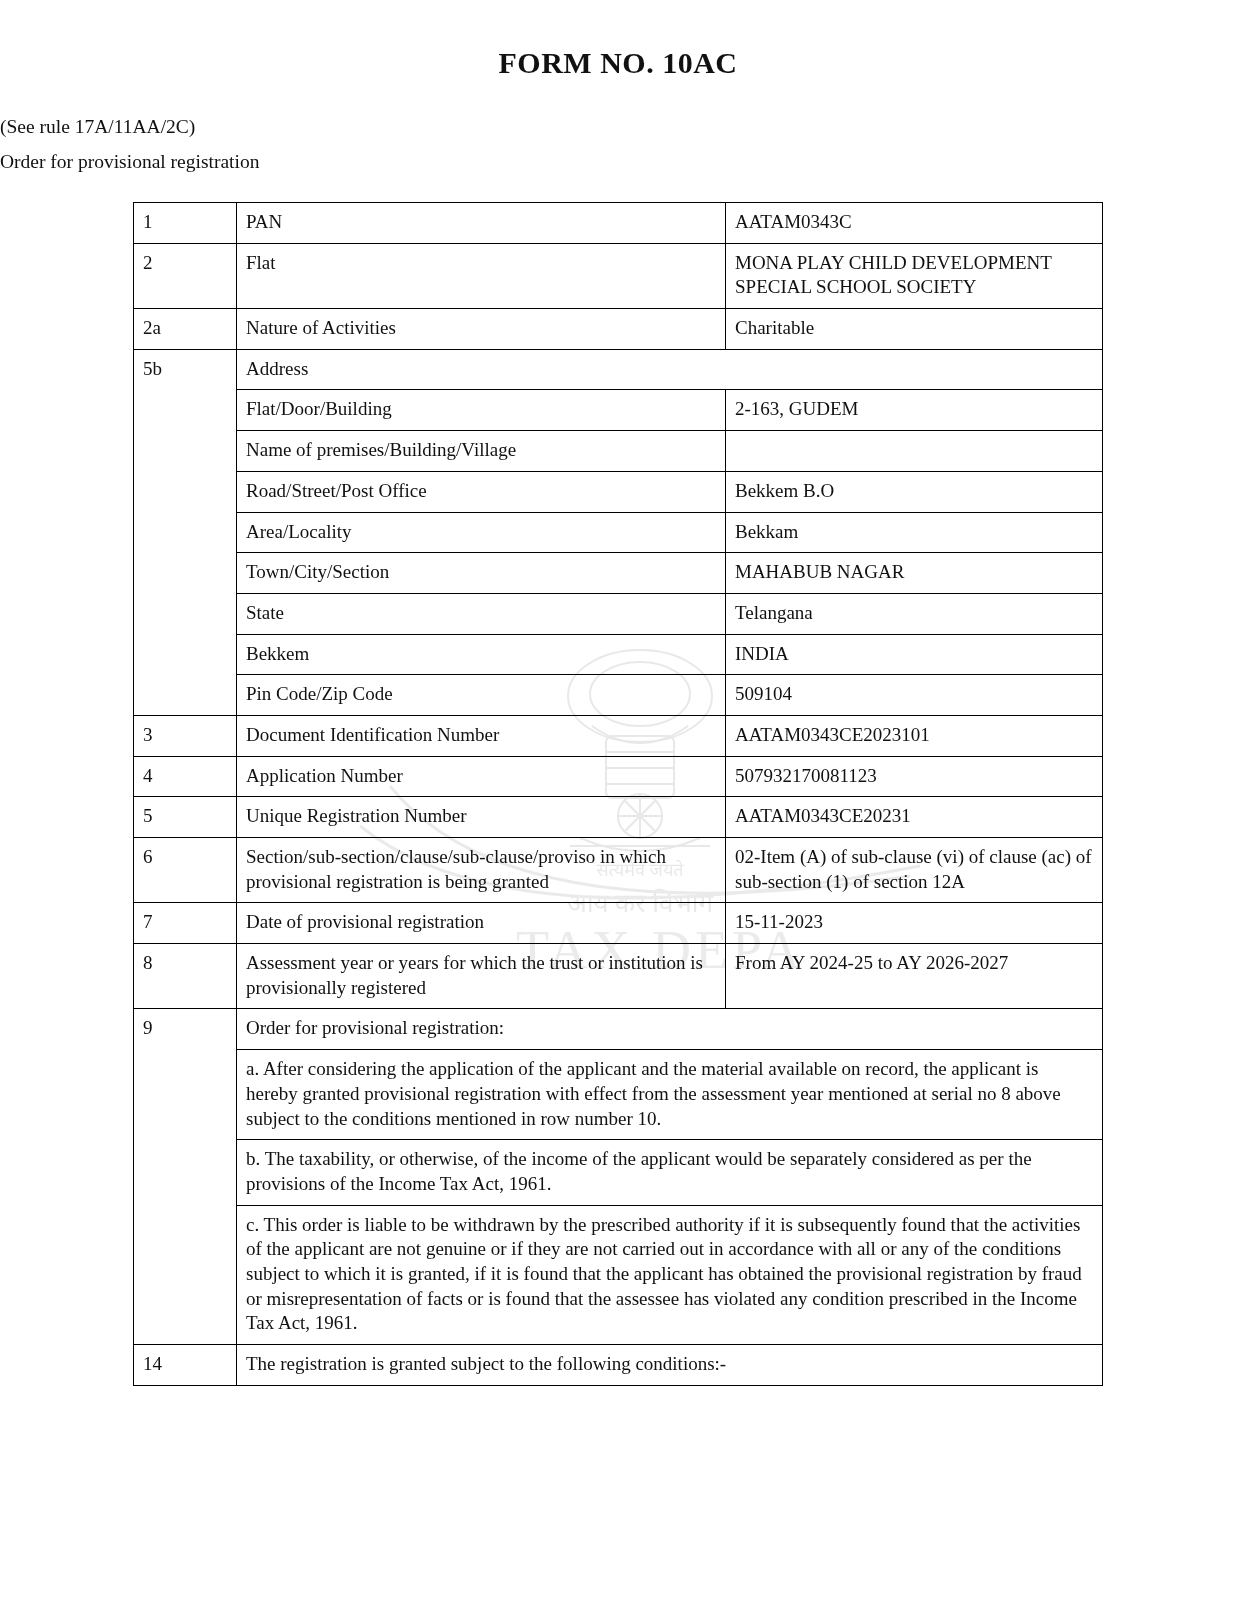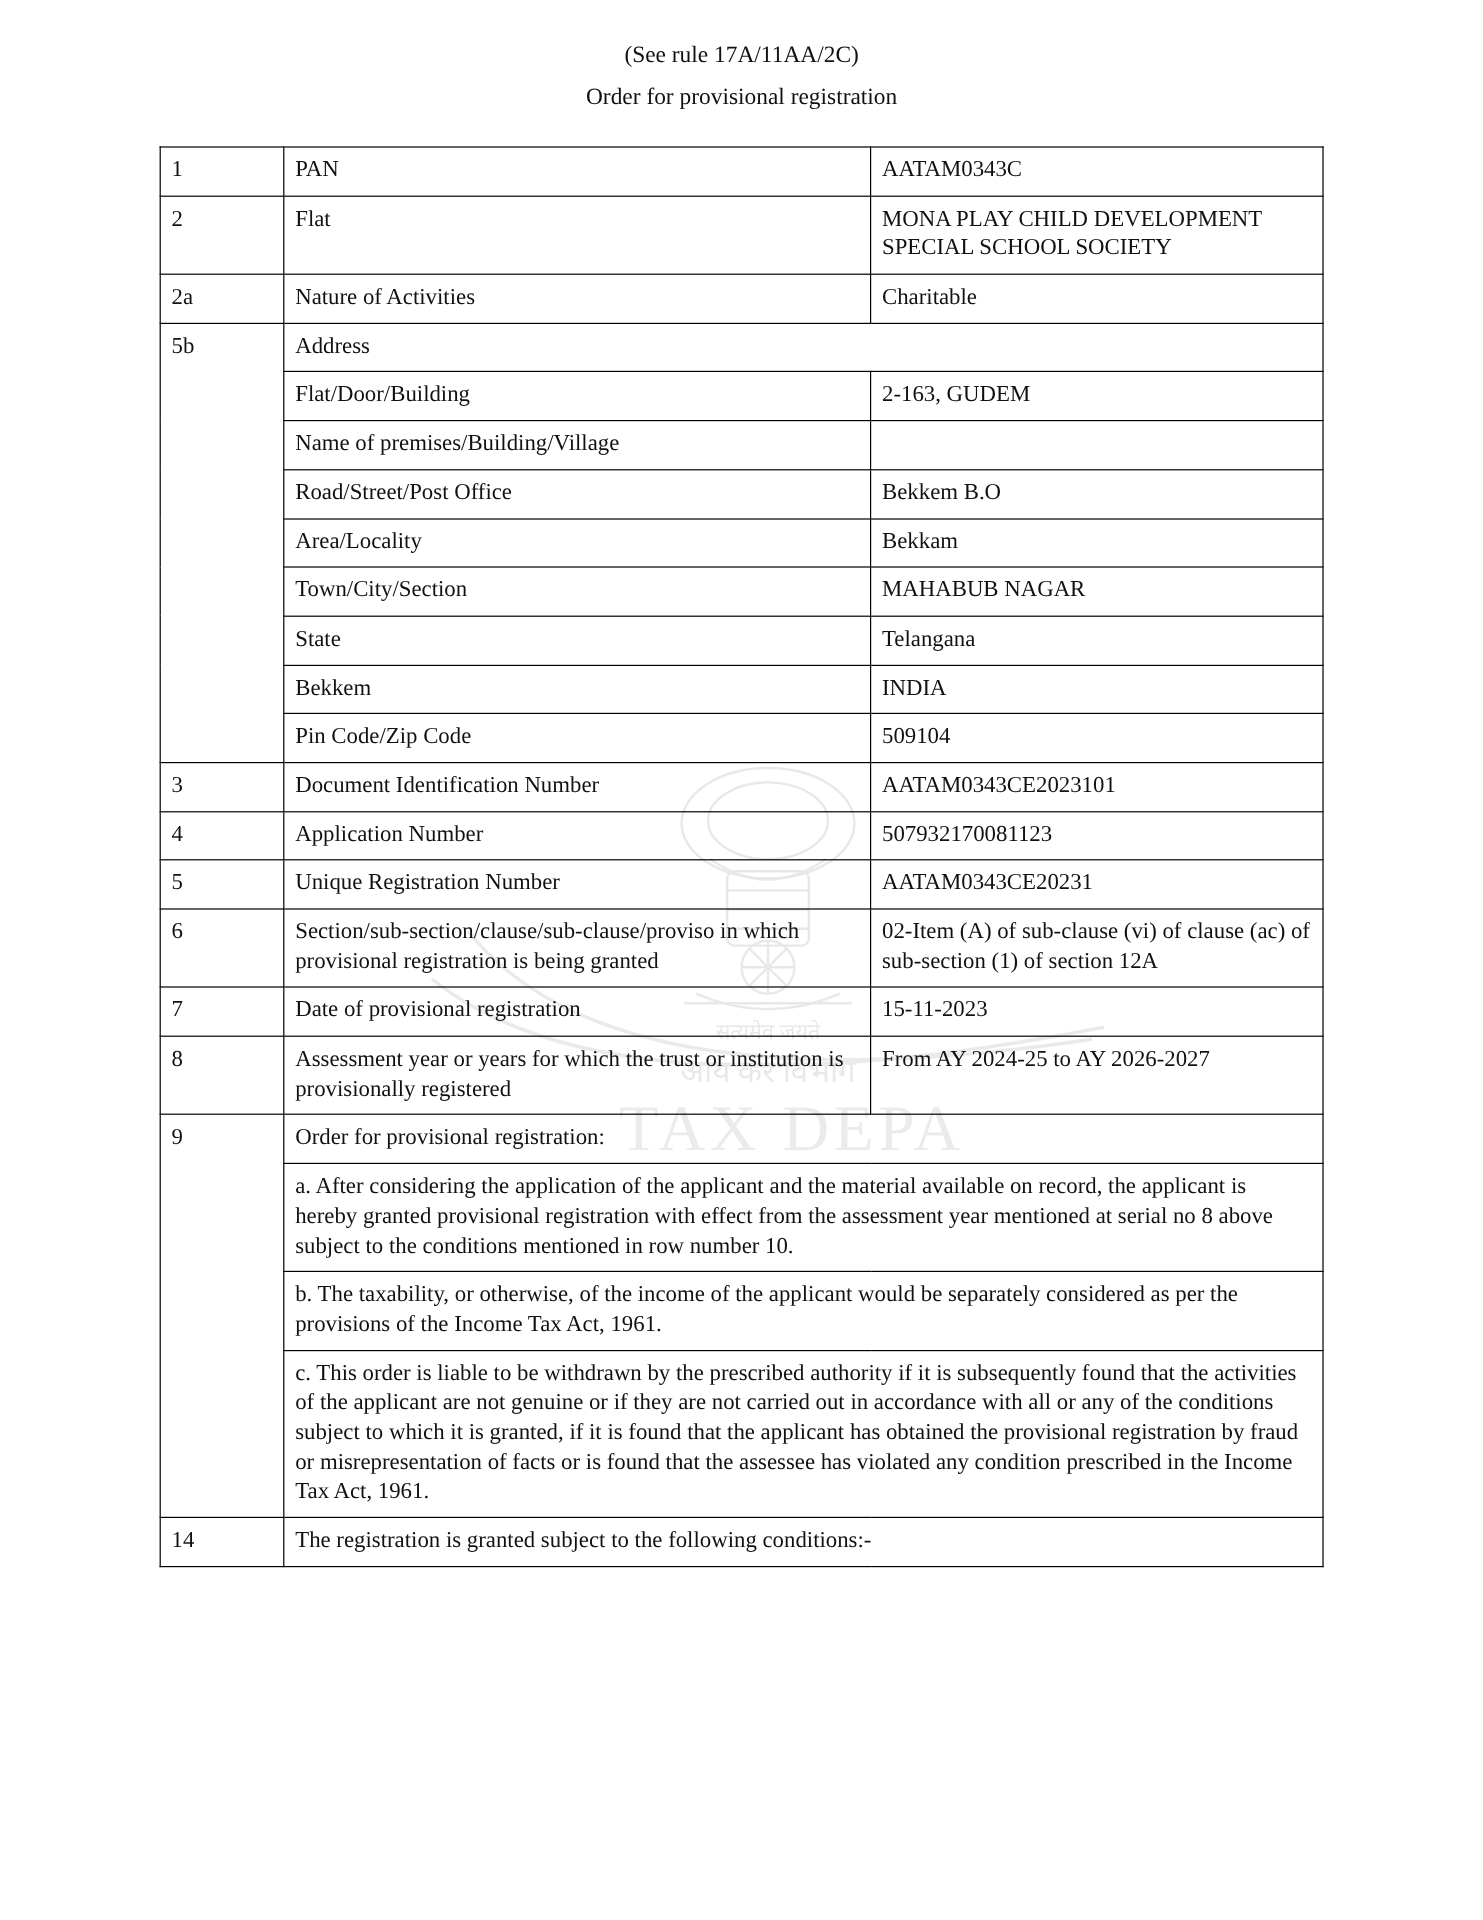--- a/index.html
+++ b/index.html
@@ -38,28 +38,28 @@
   .doc-title {
     text-align: center;
     font-weight: bold;
     font-size: 30px;
     letter-spacing: 0.5px;
     margin-top: 46px;
     position: relative;
     z-index: 2;
   }
   .doc-rule {
-    text-align: center;
+    text-align: left;
     font-size: 19.5px;
     margin-top: 36px;
     position: relative;
     z-index: 2;
   }
   .doc-subtitle {
-    text-align: center;
+    text-align: left;
     font-size: 19.5px;
     margin-top: 13px;
     position: relative;
     z-index: 2;
   }
 
   table.form-table {
     position: relative;
     z-index: 2;
     margin: 29px auto 0 auto;
@@ -110,20 +110,21 @@
         <text x="310" y="336" font-size="26" text-anchor="middle" fill="#555" stroke="none" font-family="'Liberation Serif', serif">आय कर विभाग</text>
       </g>
       <g fill="none" stroke="#666" stroke-width="3">
         <path d="M30 250 q150 120 560 40"></path>
         <path d="M60 210 q120 150 520 90"></path>
         <text x="330" y="392" font-size="54" text-anchor="middle" fill="#6a6a6a" stroke="none" font-family="'Liberation Serif', serif" letter-spacing="4">TAX DEPA</text>
       </g>
     </svg>
   </div>
 
+  <div class="doc-title">FORM NO. 10AC</div>
   <div class="doc-rule">(See rule 17A/11AA/2C)</div>
   <div class="doc-subtitle">Order for provisional registration</div>
 
   <table class="form-table">
     <tbody>
 
       <tr>
         <td class="c-sn">1</td>
         <td class="c-label">PAN</td>
         <td class="c-value">AATAM0343C</td>

